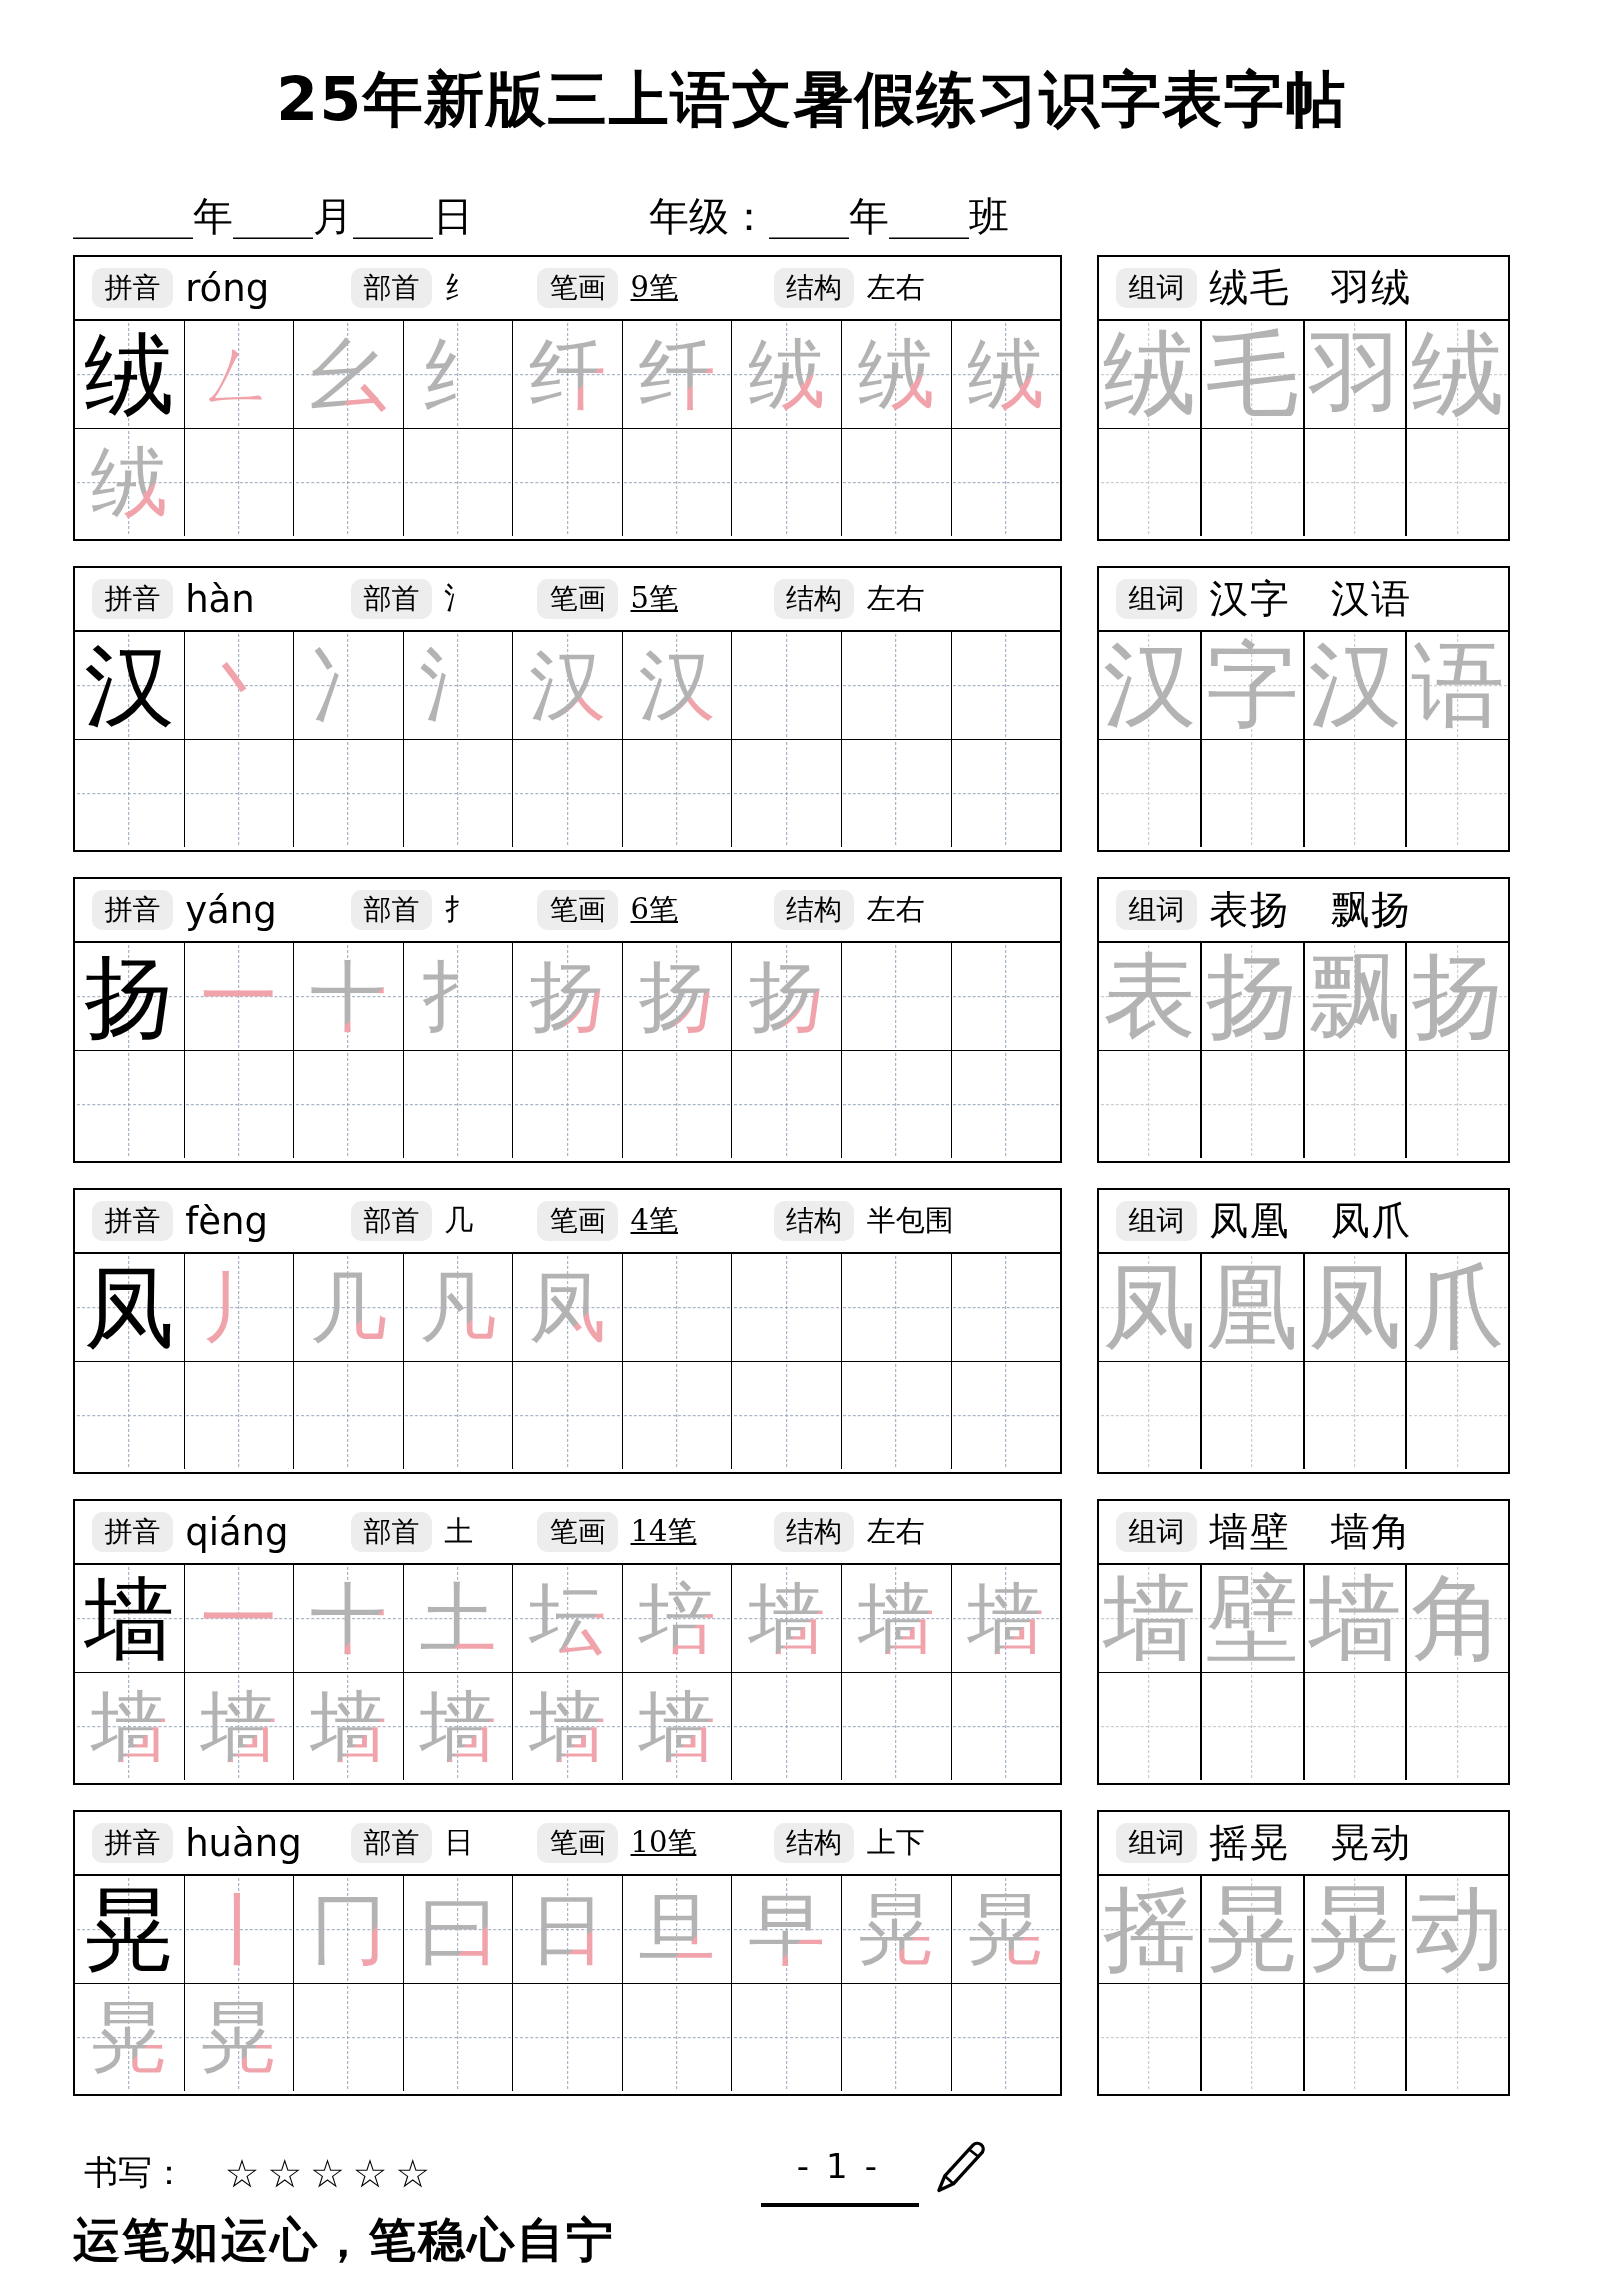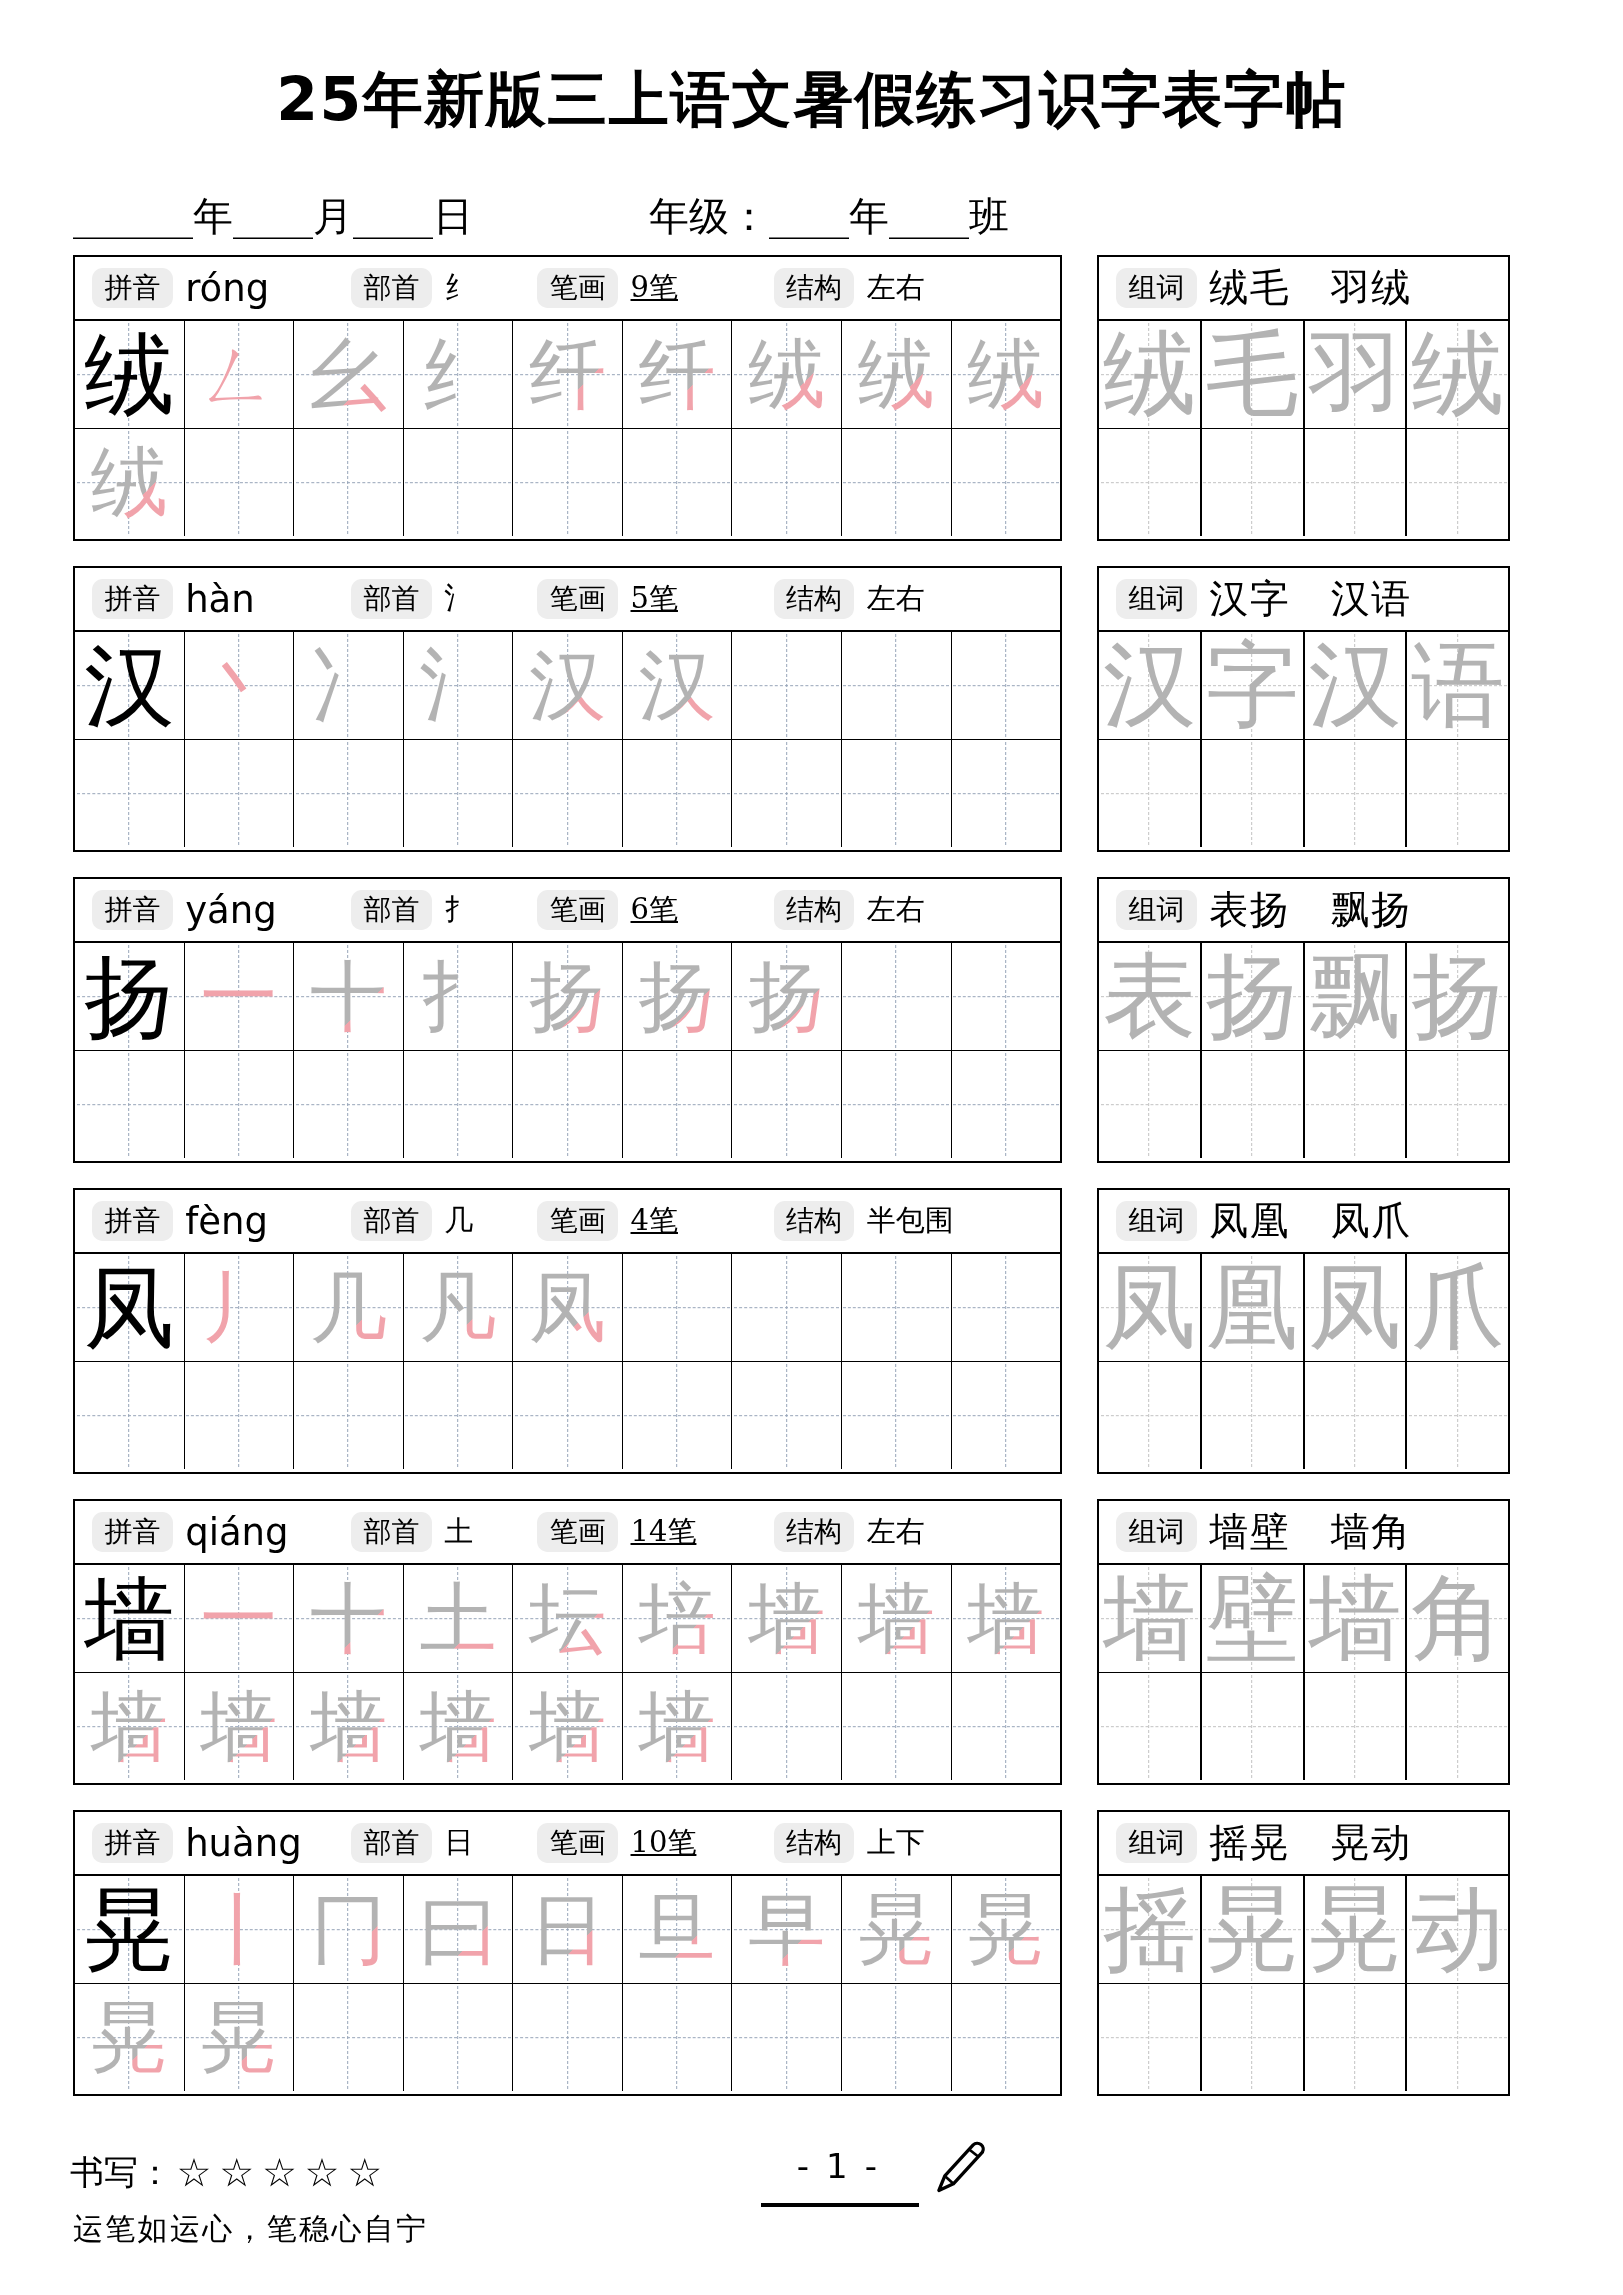--- a/index.html
+++ b/index.html
@@ -73,33 +73,33 @@
   .g.pink  { font-size:77px; color:#f1a3ab; }
   .g.trace { font-size:93px; color:#b3b3b3; }
   @supports (-webkit-background-clip:text) {
     .g.prog {
       background:linear-gradient(135deg,#b3b3b3 62%,#f1a3ab 62%);
       -webkit-background-clip:text; background-clip:text; color:transparent;
     }
   }
   
   .writing-row {
-    position:absolute; left:70px; top:2150px;
-    font-size:34px; font-family:"DejaVu Serif", serif; display:flex; align-items:flex-start;
+    position:absolute; left:84px; top:2150px;
+    font-size:34px; font-family:"DejaVu Serif", serif; display:flex; align-items:flex-end;gap:34px;
   }
   .stars { font-size:39px; letter-spacing:7.7px; margin-left:4.6px; font-family:"DejaVu Sans", sans-serif; }
   .pageno {
     position:absolute; left:761px; top:2146px; width:155px; text-align:center;
     font-size:34px; font-family:"DejaVu Sans", sans-serif; letter-spacing:3.1px;
   }
   .pageno-line { position:absolute; left:761px; top:2203px; width:158px; border-top:4.6px solid #000; }
   .pencil { position:absolute; left:927px; top:2135px; width:66px; height:66px; }
   .motto {
     position:absolute; left:73px; top:2209px;
-    font-size:30px; font-weight:normal; font-family:"DejaVu Sans", sans-serif; letter-spacing:2.3px;
+    font-size:47px; font-weight:bold; font-family:"DejaVu Sans", sans-serif; letter-spacing:2.3px;
   }
 </style>
 </head>
 <body>
 
 <div class="page">
 
   <h1 class="title">25年新版三上语文暑假练习识字表字帖</h1>
 
   <div class="meta">

